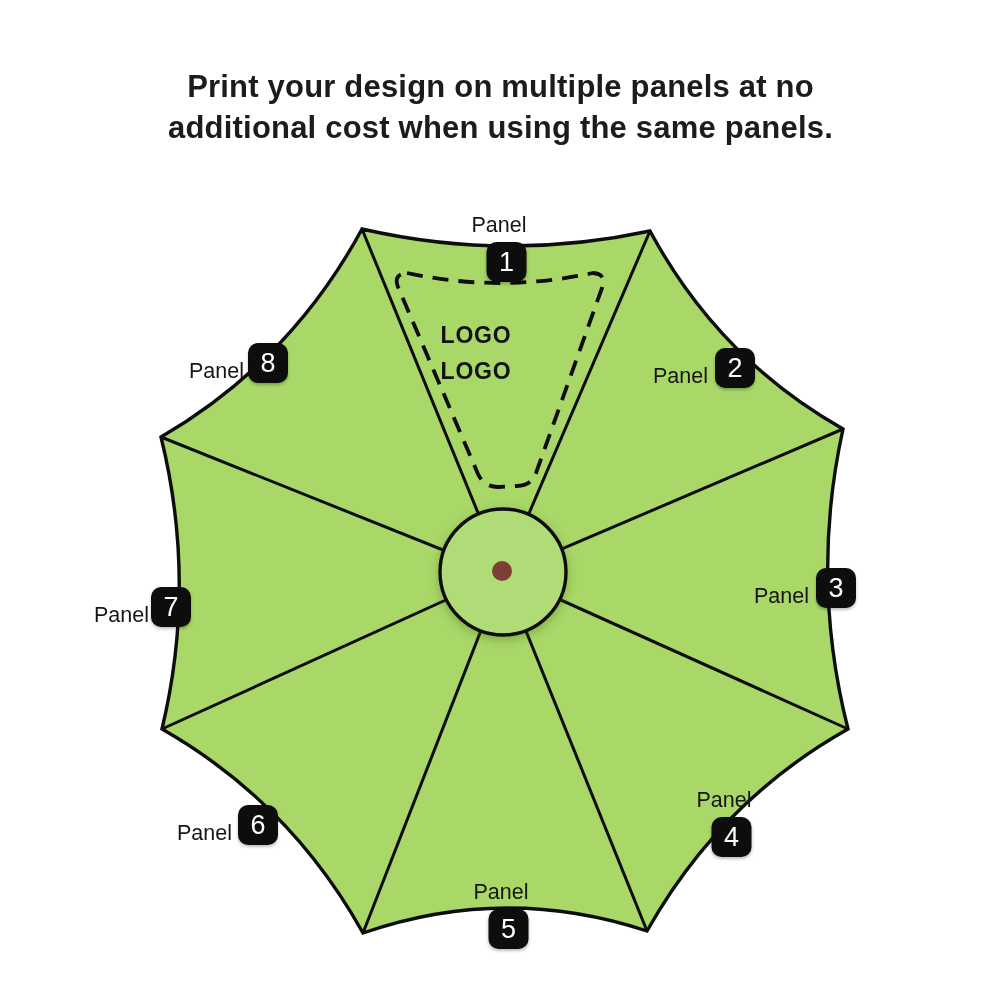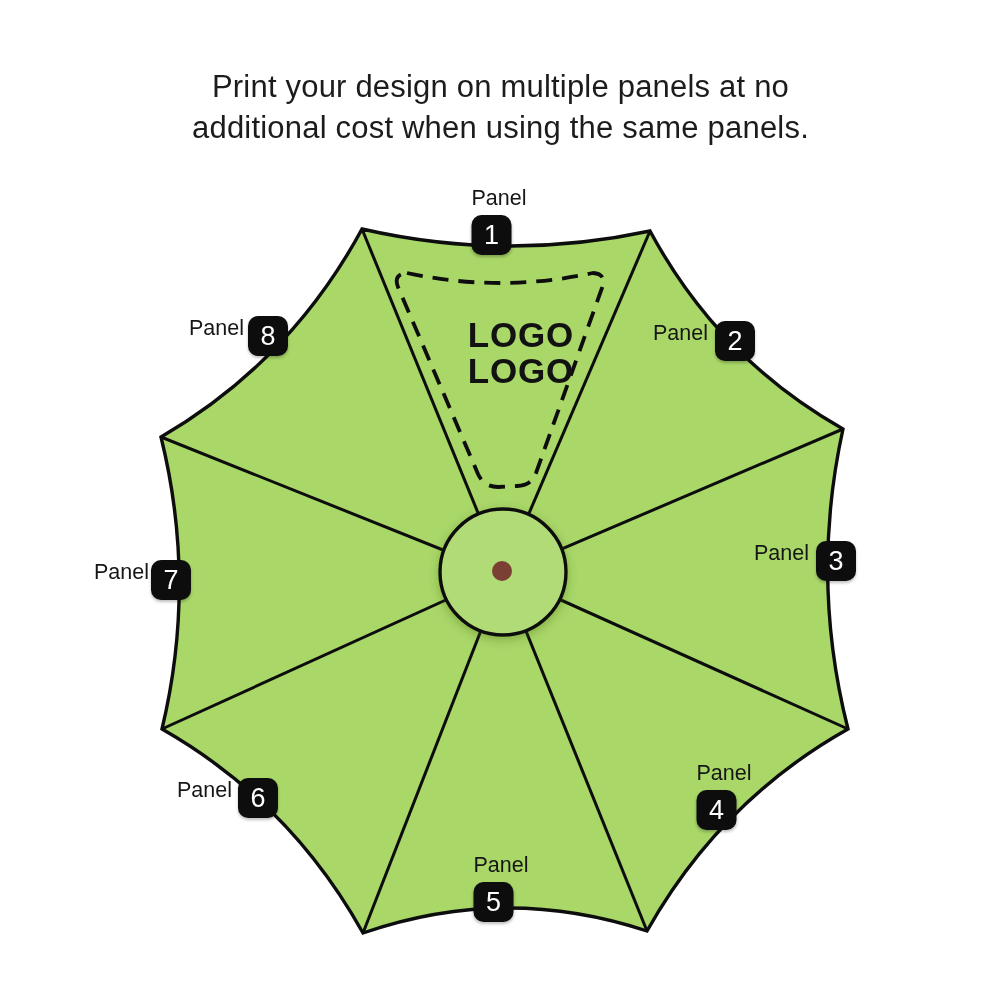--- a/index.html
+++ b/index.html
@@ -23,39 +23,39 @@
   }
   .stage { position: relative; width: 1001px; height: 1000px; }
 
   .heading {
     position: absolute;
     top: 66px; left: 0;
     width: 100%;
     text-align: center;
     font-size: 31px;
     line-height: 41px;
-    font-weight: 400;
+    font-weight: 700;
     letter-spacing: 0.2px;
     color: var(--heading-text);
   }
 
   .umbrella-svg { position: absolute; left: 0; top: 0; }
 
   .logo-placeholder {
     position: absolute;
-    left: 521px; top: 317px;
+    left: 476px; top: 317px;
     transform: translateX(-50%);
-    font-size: 35px;
+    font-size: 23px;
     line-height: 36px;
     font-weight: bold;
     letter-spacing: 0.8px;
     color: var(--logo-text);
   }
 
-  .panel-group { position: absolute; display: flex; align-items: flex-start; }
+  .panel-group { position: absolute; display: flex; align-items: flex-end; margin-top: 27px; }
   .panel-group.vertical { flex-direction: column; gap: 5px; transform: translateX(-50%); }
   .panel-group.horizontal { flex-direction: row; height: 40px; }
 
   .panel-word {
     font-size: 21.5px;
     line-height: 24px;
     color: var(--label-text);
     white-space: nowrap;
   }
   .horizontal .panel-word { width: 58px; text-align: right; }

